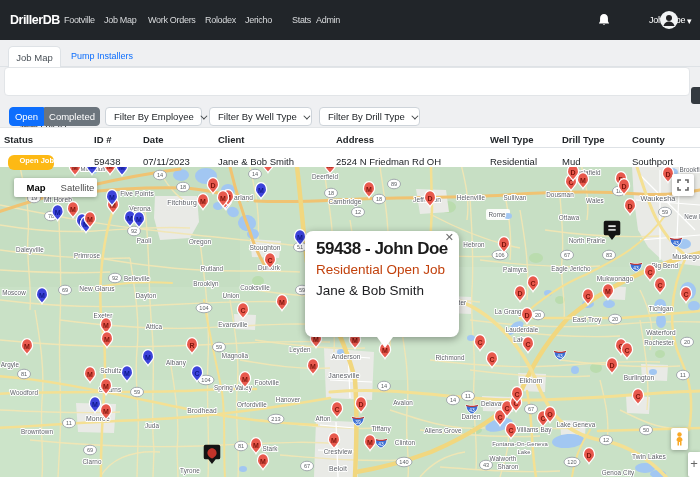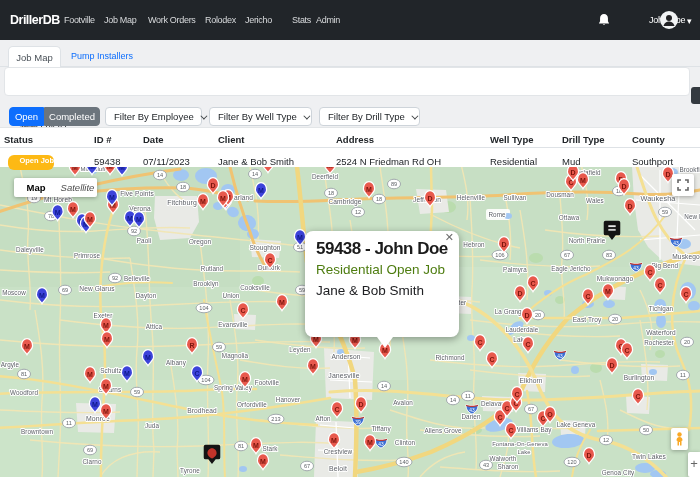--- a/index.html
+++ b/index.html
@@ -16,28 +16,28 @@
 .filters .f { position:absolute; top:107px; height:19px; background:#ffffff; border:1px solid #ced4da; border-radius:4px; font-size:9.5px; color:#212529; line-height:18px; padding:0 8px; white-space:nowrap; }
 .caret { display:inline-block; margin-left:6px; width:5px; height:5px; border-right:1.3px solid #3c4043; border-bottom:1.3px solid #3c4043; transform:rotate(45deg) translateY(-2px); }
 .table { position:absolute; left:0; top:127px; width:700px; height:40px; background:#ffffff; border-top:1px solid #e3e6e8; }
 .th { position:absolute; top:6px; font-size:9.5px; font-weight:bold; color:#212529; white-space:nowrap; }
 .td { position:absolute; top:27.5px; font-size:9.5px; color:#212529; white-space:nowrap; }
 .hl { position:absolute; left:0; top:19px; width:700px; height:1px; background:#dee2e6; }
 .badge { position:absolute; left:8px; top:27px; width:46px; height:15px; background:#fdb914; border-radius:6px; color:#ffffff; font-size:7.5px; font-weight:bold; text-align:right; line-height:11px; }
 .map { position:absolute; left:0; top:167px; width:700px; height:310px; }
 .mapctl { position:absolute; left:14px; top:178px; width:83px; height:19px; background:#ffffff; border-radius:2px; box-shadow:0 1px 4px rgba(0,0,0,0.3); font-size:9.5px; }
 .mapctl .m1 { position:absolute; left:2px; top:0; width:40px; text-align:center; line-height:19px; font-weight:bold; color:#000000; }
-.mapctl .m2 { position:absolute; left:44px; top:0; width:39px; text-align:center; line-height:19px; color:#4e4e4e;font-style:italic; }
+.mapctl .m2 { position:absolute; left:44px; top:0; width:39px; text-align:center; line-height:19px; color:#4e4e4e; }
 .fsbtn { position:absolute; left:672px; top:174px; width:22px; height:22px; background:#ffffff; border-radius:2px; box-shadow:0 1px 4px rgba(0,0,0,0.3); }
 .peg { position:absolute; left:671px; top:428px; width:17px; height:22px; background:#ffffff; border-radius:2px; box-shadow:0 1px 4px rgba(0,0,0,0.3); }
 .zoomc { position:absolute; left:688px; top:452px; width:12px; height:25px; background:#ffffff; border-radius:2px 0 0 2px; box-shadow:0 1px 4px rgba(0,0,0,0.3); color:#666; font-size:13px; text-align:center; line-height:24px; }
 .iw { position:absolute; left:305px; top:231px; width:154px; height:106px; background:#ffffff; border-radius:8px; box-shadow:0 2px 7px 1px rgba(0,0,0,0.3); }
 .iwtail { position:absolute; left:377px; top:337px; width:0; height:0; border-left:8px solid transparent; border-right:8px solid transparent; border-top:11px solid #ffffff; }
 .iw .t1 { position:absolute; left:11px; top:8px; font-size:17px; letter-spacing:-0.5px; font-weight:bold; color:#1b1b1b; white-space:nowrap; }
-.iw .t2 { position:absolute; left:11px; top:31px; font-size:13.5px; color:#4d7c0f; white-space:nowrap; }
+.iw .t2 { position:absolute; left:11px; top:31px; font-size:13.5px; color:#c2410c; white-space:nowrap; }
 .iw .t3 { position:absolute; left:11px; top:52px; font-size:13.5px; color:#202124; white-space:nowrap; }
 .iw .x { position:absolute; right:5px; top:0px; font-size:11px; color:#6b6b6b; }
 .iw .btn2 { position:absolute; left:10px; top:70.5px; width:81px; height:18px; background:#1f71e8; border-radius:4px; color:#ffffff; font-size:10.5px; letter-spacing:-0.2px; text-align:center; line-height:18px; white-space:nowrap; }
 </style>
 </head>
 <body>
 <div class="map">
     <svg width="700" height="310" viewBox="0 167 700 310" style="display:block">
 <rect x="0" y="167" width="700" height="310" fill="#c9e1c6"></rect>
 <rect x="0" y="167" width="240" height="120" fill="#c3dcc0" opacity="0.6"></rect>

